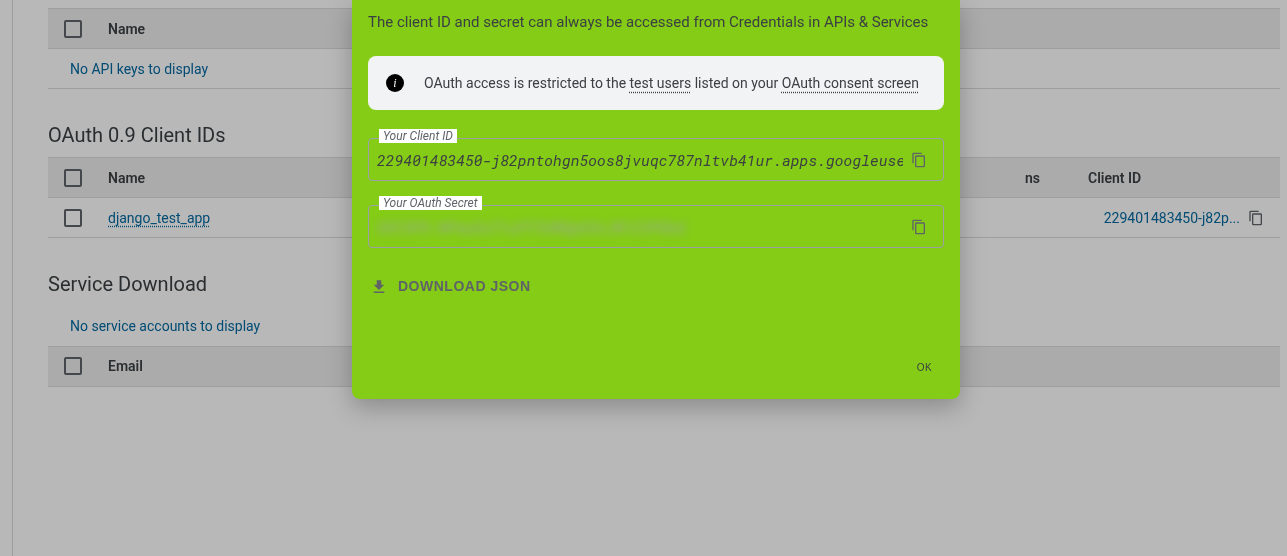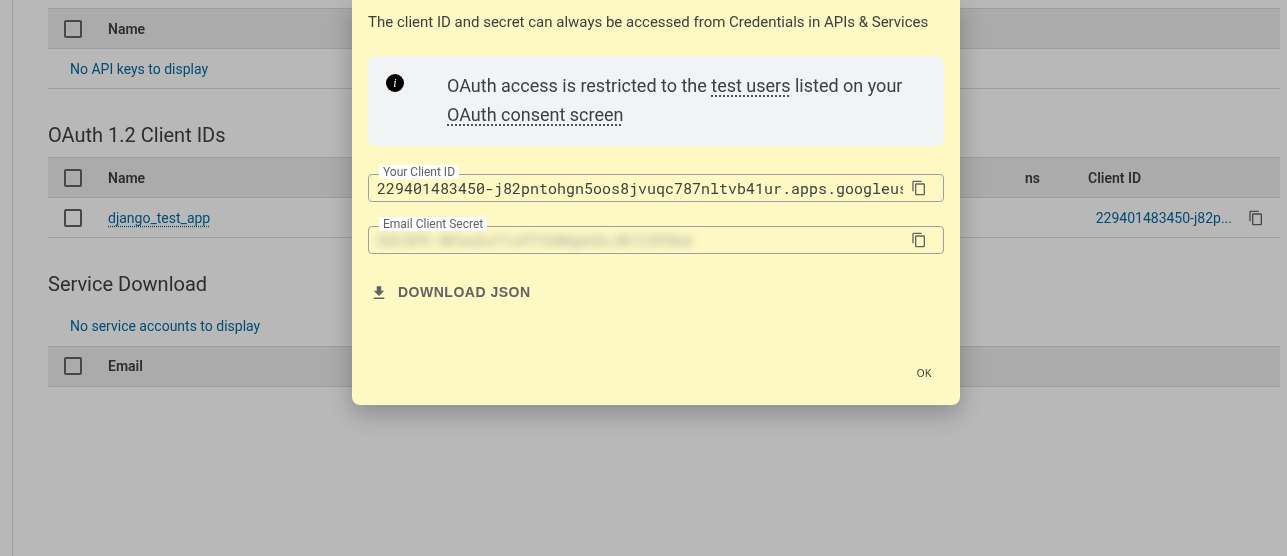--- a/index.html
+++ b/index.html
@@ -65,29 +65,29 @@
   .muted { color: #5f6368; }
   .linkish { text-decoration: underline dotted; text-underline-offset: 3px; }
   .name-col { width: 540px; }
   .cid-col  { width: 200px; text-align: left; }
   .copy-btn-s {
     display: inline-flex; align-items:center; justify-content:center;
     width: 24px; height: 24px;
     cursor: pointer;
     color: #5f6368;
   }
-  .right-cols { display:flex; align-items:center; justify-content:flex-end; gap:12px; padding-right:4px; }
+  .right-cols { display:flex; align-items:center; justify-content:flex-end; gap:4px; padding-right:4px; }
 
   
   .dialog {
     position: absolute;
     left: 352px;
     top: 0;
     width: 608px;
-    background: #fef9c3;
+    background: #84cc16;
     border-radius: 0 0 8px 8px;
     box-shadow: 0 8px 24px rgba(0,0,0,0.25);
     padding: 0 16px 18px 16px;
   }
   .dlg-p {
     font-size: 15px;
     color: #3c4043;
     line-height: 1.6;
     margin: 10px 0 22px 0;
   }
@@ -105,36 +105,36 @@
     background: #000;
     color: #fff;
     font-size: 12px;
     font-style: italic;
     font-family: Georgia, serif;
     display: flex; align-items:center; justify-content:center;
     flex: none;
     margin-top: 2px;
   }
   .info-banner .msg {
-    font-size: 18px;
+    font-size: 14px;
     color: #3c4043;
     line-height: 1.6;
-    margin-left: 23px;
   }
   .info-banner .msg a { color: #3c4043; text-decoration: underline dotted; text-underline-offset: 4px; }
 
   .fld {
     position: relative;
     border: 1px solid #9aa0a6;
     border-radius: 4px;
-    height: 28px;
+    height: 43px;
     display: flex;
     align-items: center;
     padding: 0 8px;
     margin-bottom: 24px;
+    font-style: italic;
   }
   .fld .fld-label {
     position: absolute;
     top: -10px;
     left: 10px;
     background: #fff;
     padding: 0 4px;
     font-size: 12px;
     color: #5f6368;
   }
@@ -201,21 +201,21 @@
       <th class="cb-cell"><span class="checkbox"></span></th>
       <th class="name-col">Name</th>
       <th></th>
     </tr>
     <tr>
       <td colspan="3" class="muted" style="padding-left:22px">No API keys to display</td>
     </tr>
   </tbody>
     </table>
 
-  <h2 class="section-header">OAuth 1.2 Client IDs</h2>
+  <h2 class="section-header">OAuth 0.9 Client IDs</h2>
   <table class="data-table">
     <tbody>
         <tr>
       <th class="cb-cell"><span class="checkbox"></span></th>
       <th class="name-col">Name</th>
       <th style="text-align:right; padding-right:40px">
         <span>ns</span>
       </th>
       <th class="cid-col">Client ID</th>
     </tr>
@@ -269,21 +269,21 @@
     <span class="fld-value">229401483450-j82pntohgn5oos8jvuqc787nltvb41ur.apps.googleusercontent.com</span>
     <span class="copy-btn">
       <svg class="copy-svg" viewBox="0 0 24 24">
           <path fill="currentColor" d="M16 1H4a2 2 0 0 0-2 2v14h2V3h12V1zm3 4H8a2 2 0 0 0-2 2v14a2 2 0 0 0 2 2h11a2 2 0 0 0 2-2V7a2 2 0 0 0-2-2zm0 16H8V7h11v14z"></path>
         </svg>
     </span>
   </div>
 
   
   <div class="fld">
-    <span class="fld-label">Email Client Secret</span>
+    <span class="fld-label">Your OAuth Secret</span>
     <span class="fld-value blur">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</span>
     <span class="copy-btn">
       <svg class="copy-svg" viewBox="0 0 24 24">
           <path fill="currentColor" d="M16 1H4a2 2 0 0 0-2 2v14h2V3h12V1zm3 4H8a2 2 0 0 0-2 2v14a2 2 0 0 0 2 2h11a2 2 0 0 0 2-2V7a2 2 0 0 0-2-2zm0 16H8V7h11v14z"></path>
         </svg>
     </span>
   </div>
 
   <button class="dl-btn">
     <svg viewBox="0 0 24 24">

